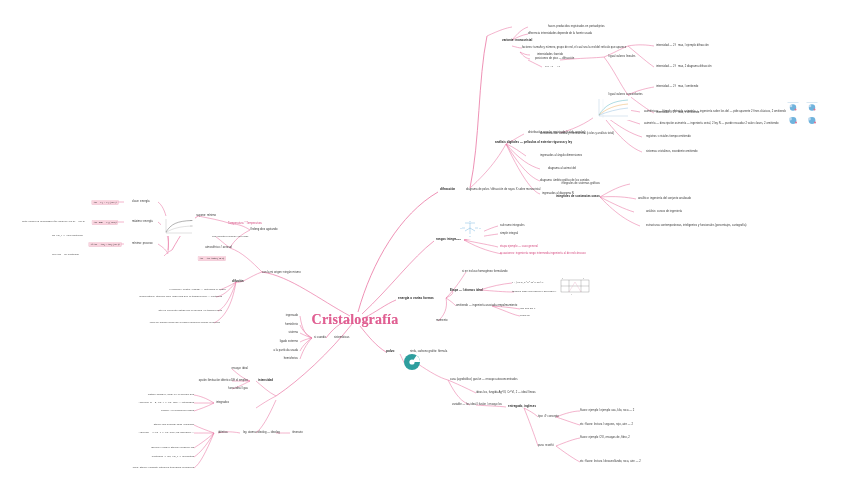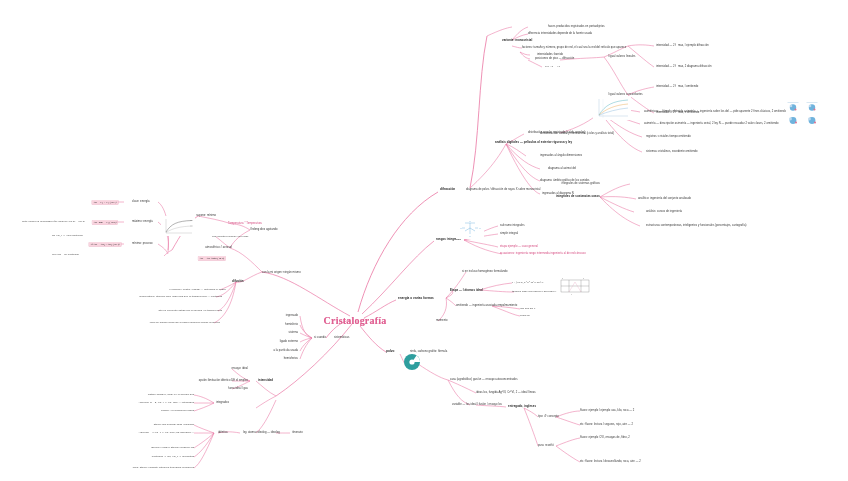--- a/index.html
+++ b/index.html
@@ -30,21 +30,21 @@
     box-shadow:0 0 0 .4px #e8a8bd;
     padding:.5px 1.4px;
     border-radius:.4px;
     color:#1f1f1f;
   }
   .pinktxt{color:#d4457c;}
   .title{
     position:absolute;
     transform:translate(-50%,-50%);
     color:#e05f92;
-    font-size:10px;
+    font-size:14px;
     font-weight:bold;
     letter-spacing:.2px;
     font-family:"Liberation Serif","DejaVu Serif",serif;
     text-shadow:0 0 .6px rgba(224,95,146,.5);
     white-space:nowrap;
   }
   .thumb{position:absolute;transform:translate(-50%,-50%);}
   .thumb svg{display:block;}
   .eqn{font-family:"Liberation Serif","DejaVu Serif",serif;font-style:italic;}
 </style>

